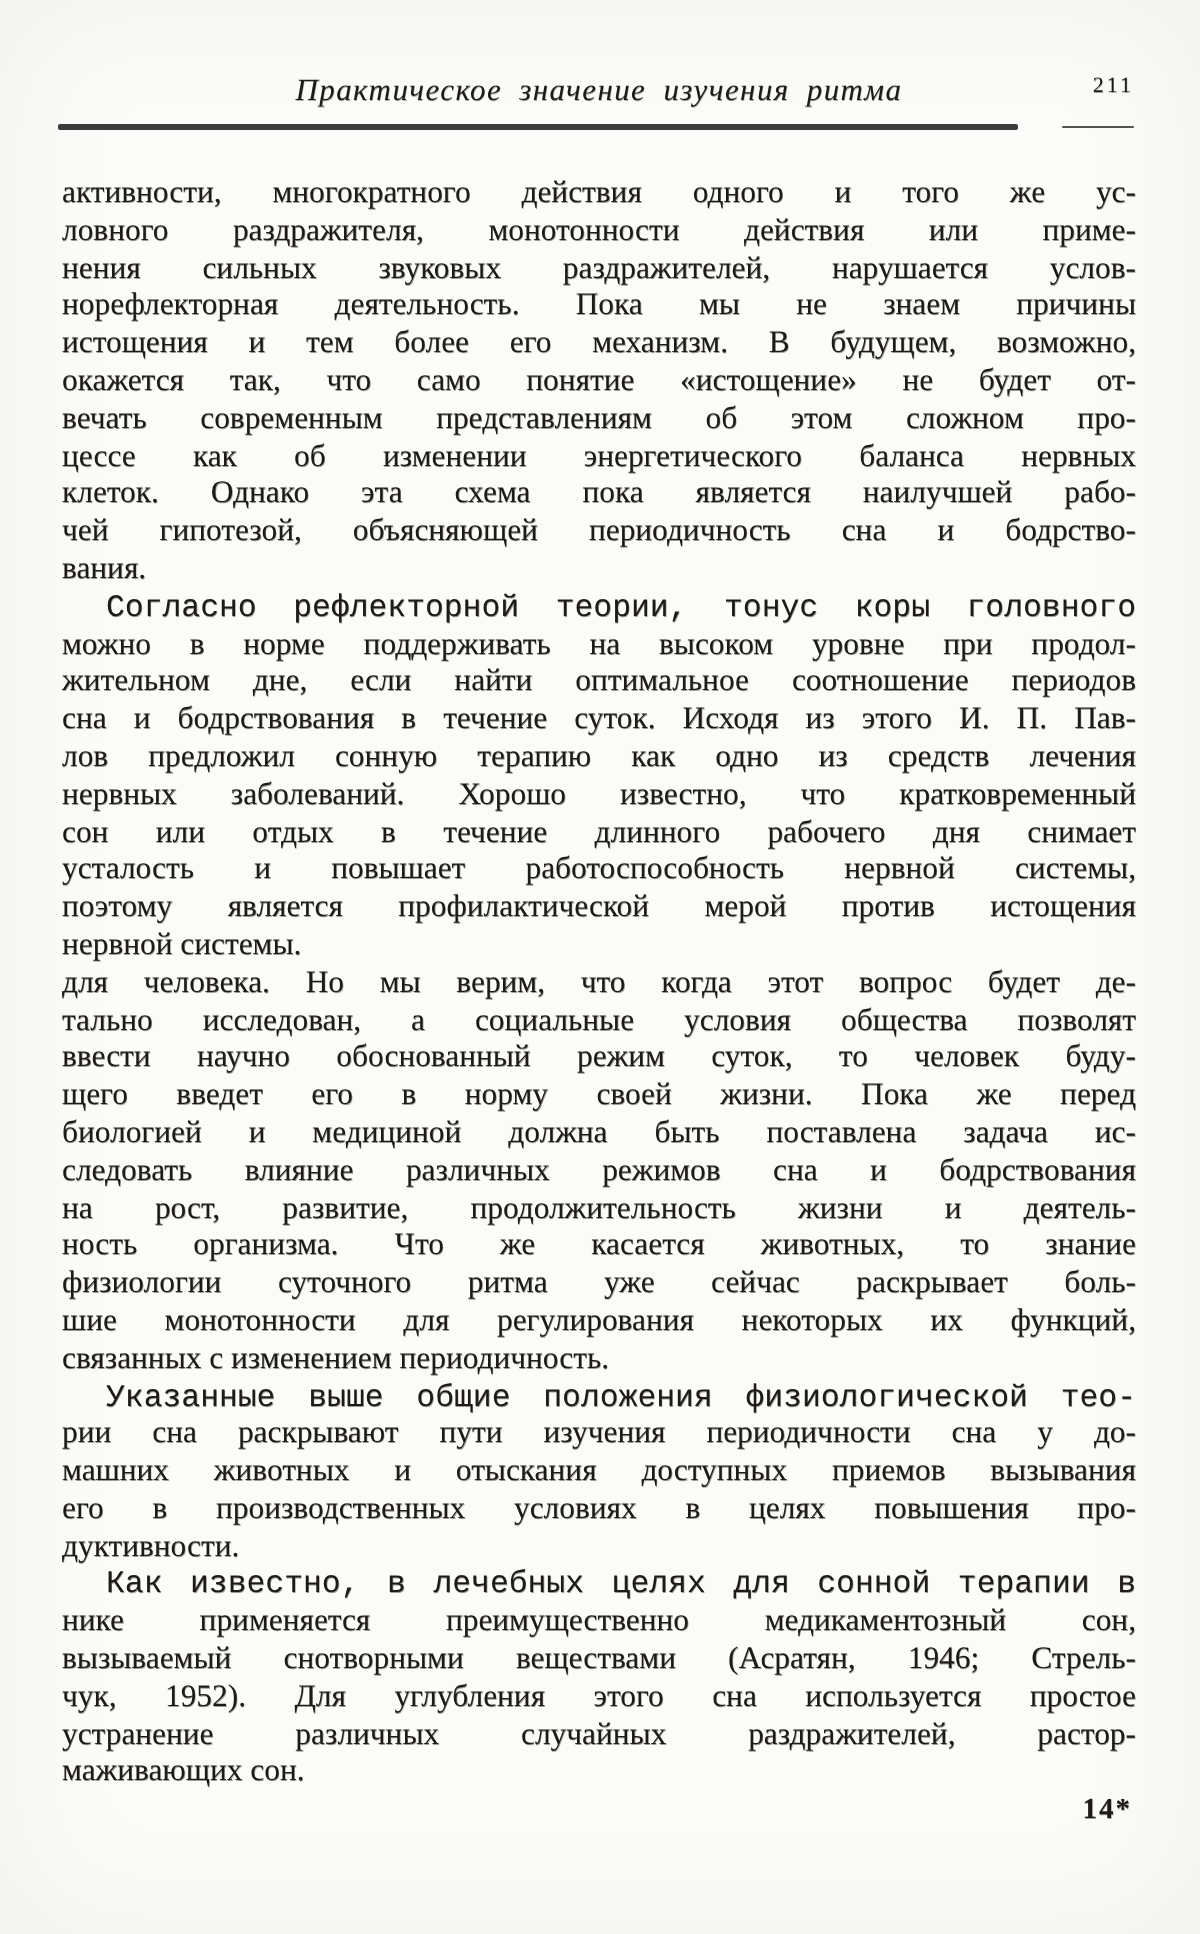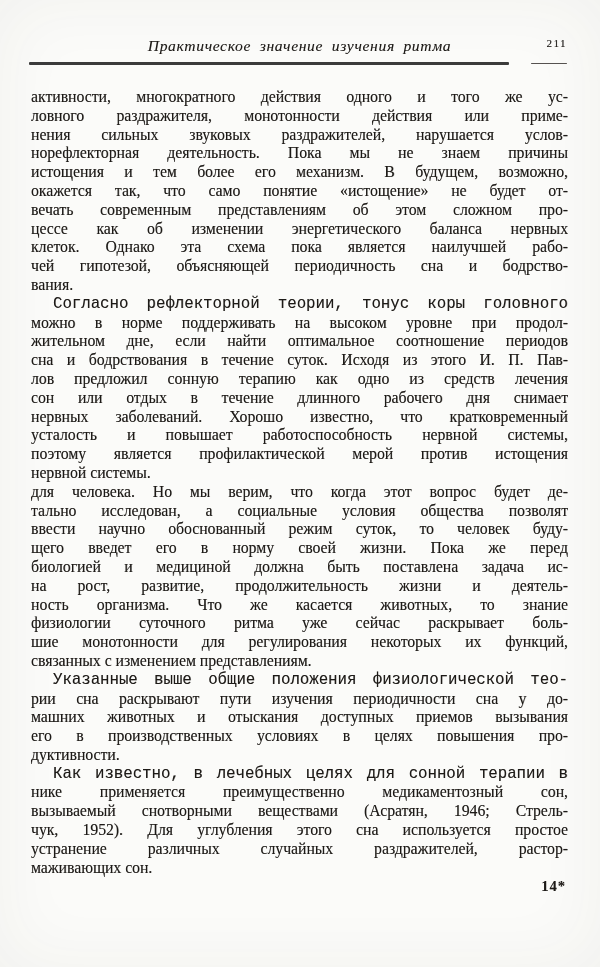--- a/index.html
+++ b/index.html
@@ -127,35 +127,36 @@
         <div class="line">вечать современным представлениям об этом сложном про-</div>
         <div class="line">цессе как об изменении энергетического баланса нервных</div>
         <div class="line">клеток. Однако эта схема пока является наилучшей рабо-</div>
         <div class="line">чей гипотезой, объясняющей периодичность сна и бодрство-</div>
         <div class="line last">вания.</div>
         <div class="line indent">Согласно рефлекторной теории, тонус коры головного мозга</div>
         <div class="line">можно в норме поддерживать на высоком уровне при продол-</div>
         <div class="line">жительном дне, если найти оптимальное соотношение периодов</div>
         <div class="line">сна и бодрствования в течение суток. Исходя из этого И. П. Пав-</div>
         <div class="line">лов предложил сонную терапию как одно из средств лечения</div>
+        <div class="line">нервных заболеваний. Хорошо известно, что кратковременный</div>
         <div class="line">сон или отдых в течение длинного рабочего дня снимает</div>
-        <div class="line">нервных заболеваний. Хорошо известно, что кратковременный</div>
         <div class="line">усталость и повышает работоспособность нервной системы,</div>
         <div class="line">поэтому является профилактической мерой против истощения</div>
         <div class="line last">нервной системы.</div>
         <div class="line">для человека. Но мы верим, что когда этот вопрос будет де-</div>
         <div class="line">тально исследован, а социальные условия общества позволят</div>
         <div class="line">ввести научно обоснованный режим суток, то человек буду-</div>
         <div class="line">щего введет его в норму своей жизни. Пока же перед</div>
         <div class="line">биологией и медициной должна быть поставлена задача ис-</div>
+        <div class="line">следовать влияние различных режимов сна и бодрствования</div>
         <div class="line">на рост, развитие, продолжительность жизни и деятель-</div>
         <div class="line">ность организма. Что же касается животных, то знание</div>
         <div class="line">физиологии суточного ритма уже сейчас раскрывает боль-</div>
         <div class="line">шие монотонности для регулирования некоторых их функций,</div>
-        <div class="line last">связанных с изменением представлениям.</div>
+        <div class="line last">связанных с изменением периодичность.</div>
         <div class="line indent">Указанные выше общие положения физиологической тео-</div>
         <div class="line">рии сна раскрывают пути изучения периодичности сна у до-</div>
         <div class="line">машних животных и отыскания доступных приемов вызывания</div>
         <div class="line">его в производственных условиях в целях повышения про-</div>
         <div class="line last">дуктивности.</div>
         <div class="line indent">Как известно, в лечебных целях для сонной терапии в кли-</div>
         <div class="line">нике применяется преимущественно медикаментозный сон,</div>
         <div class="line">вызываемый снотворными веществами (Асратян, 1946; Стрель-</div>
         <div class="line">чук, 1952). Для углубления этого сна используется простое</div>
         <div class="line">устранение различных случайных раздражителей, растор-</div>

